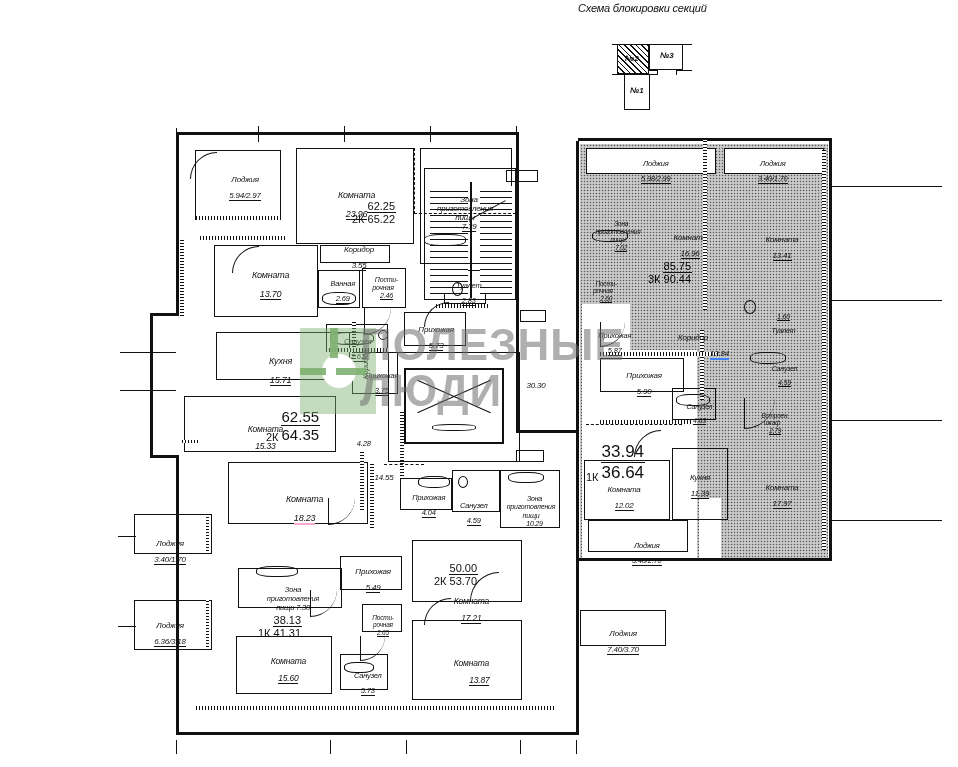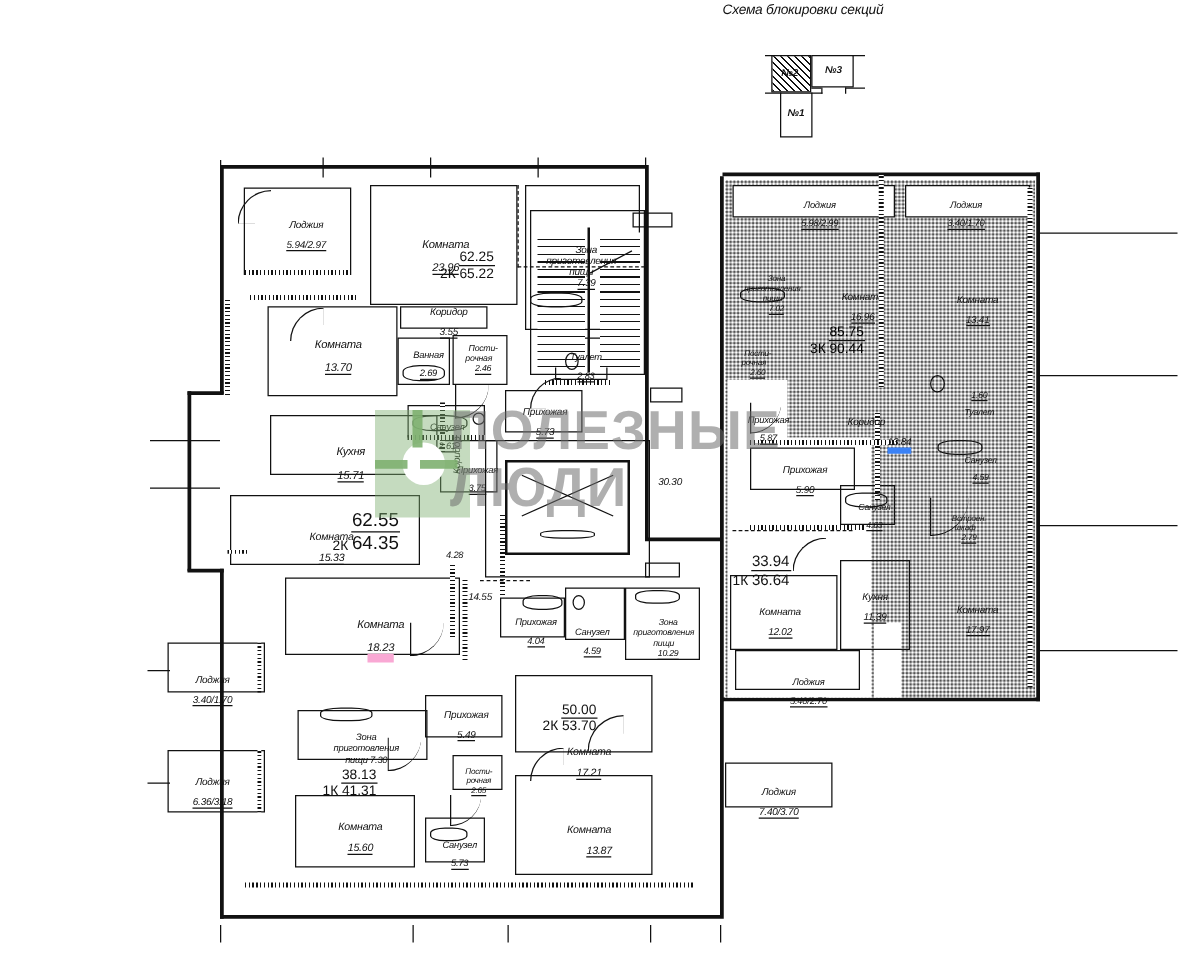--- a/index.html
+++ b/index.html
@@ -238,21 +238,21 @@
   <div class="ftag" style="left:648px;top:260px;font-size:11px;color:#000;">
     <span class="it">3К</span>
     <span class="frac it" style="font-size:11px;">
       <span class="n">85.75</span>
       <span class="d">90.44</span>
     </span>
   </div>
 
   <div class="ftag" style="left:586px;top:442px;font-size:11px;">
     <span class="it">1К</span>
-    <span class="frac it" style="font-size:12px;">
+    <span class="frac it" style="font-size:17px;">
       <span class="n">33.94</span>
       <span class="d">36.64</span>
     </span>
   </div>
 
   <div class="ftag" style="left:258px;top:614px;font-size:11px;">
     <span class="it">1К</span>
     <span class="frac it" style="font-size:11px;">
       <span class="n">38.13</span>
       <span class="d">41.31</span>
@@ -338,21 +338,21 @@
     <span>Комната</span><br>
     <span style="border-bottom:1px solid #111;">15.33</span>
   </div>
 
   <div class="lbl it" style="left:340px;top:432px;width:40px;font-size:7.5px;text-align:center;">
     <span>4.28</span>
   </div>
 
   <div class="lbl it" style="left:254px;top:486px;width:92px;font-size:9px;">
     <span>Комната</span><br>
-    <span style="border-bottom:7px solid #f9a8d4;">18.23</span>
+    <span style="border-bottom:2px solid #f9a8d4;">18.23</span>
   </div>
 
   <div class="lbl it" style="left:128px;top:532px;width:76px;font-size:8px;">
     <span>Лоджия</span><br>
     <span style="border-bottom:1px solid #111;">3.40/1.70</span>
   </div>
 
   <div class="lbl it" style="left:128px;top:614px;width:76px;font-size:8px;">
     <span>Лоджия</span><br>
     <span style="border-bottom:1px solid #111;">6.36/3.18</span>
@@ -458,21 +458,21 @@
     <span style="border-bottom:1px solid #111;">2.60</span>
   </div>
 
   <div class="lbl it" style="left:584px;top:324px;width:54px;font-size:7.5px;">
     <span>Прихожая</span><br>
     <span style="border-bottom:1px solid #111;">5.87</span>
   </div>
 
   <div class="lbl it" style="left:658px;top:326px;width:62px;font-size:8px;">
     <span>Коридор</span><br>
-    <span style="border-bottom:5px solid #3b82f6;margin-left:44px;">13.84</span>
+    <span style="border-bottom:2px solid #3b82f6;margin-left:44px;">13.84</span>
   </div>
 
   <div class="lbl it" style="left:756px;top:306px;width:48px;font-size:7px;">
     <span style="border-bottom:1px solid #111;">1.60</span><br>
     <span>Туалет</span>
   </div>
 
   <div class="lbl it" style="left:756px;top:358px;width:50px;font-size:7px;">
     <span>Санузел</span><br>
     <span style="border-bottom:1px solid #111;">4.59</span>

